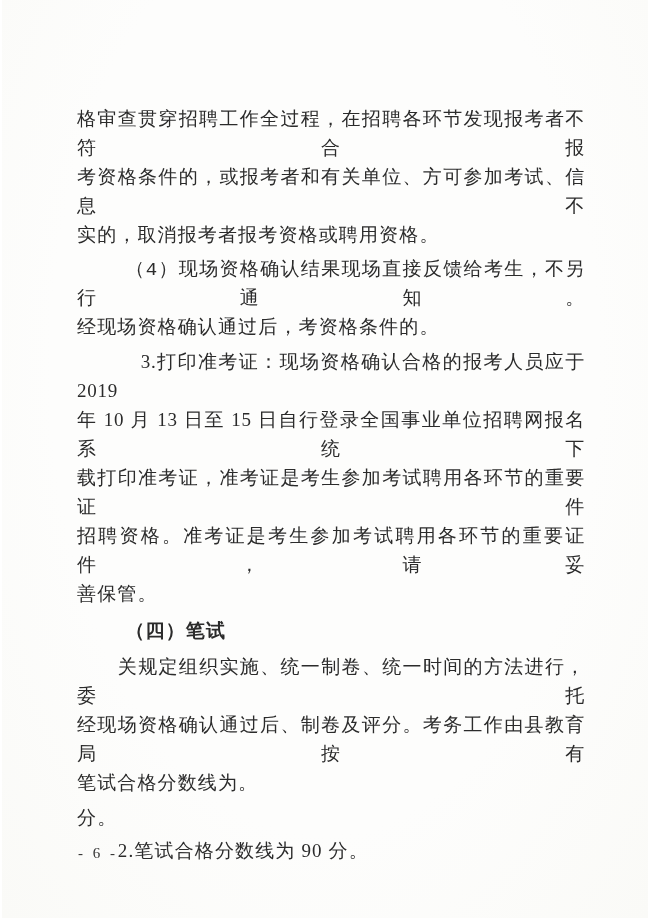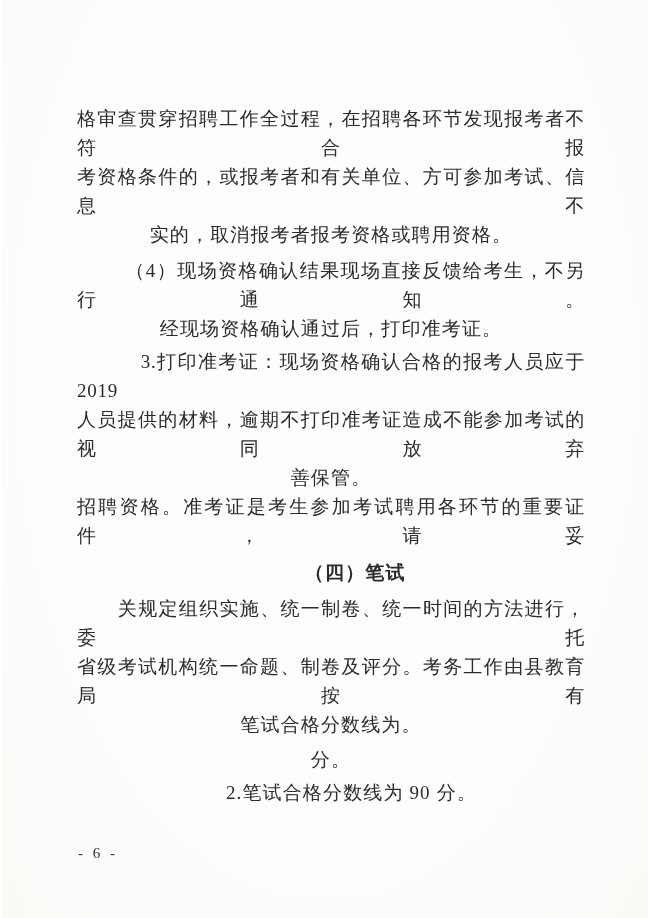--- a/index.html
+++ b/index.html
@@ -37,21 +37,21 @@
     line-height: 29px;
     letter-spacing: 0.04em;
     white-space: normal;
   }
   .line.full {
     text-align: justify;
     text-align-last: justify;
     text-justify: inter-character;
   }
   .line.end {
-    text-align: center;
+    text-align: left;
     letter-spacing: 0.06em;
   }
   
   .ind0 { text-indent: 0; }
   .ind2 { text-indent: 2.15em; }
   .ind2l { text-indent: 2.55em; }
   .ind3 { text-indent: 3.35em; }
   .pageno {
     position: absolute;
     left: 76px;
@@ -66,39 +66,40 @@
 
 <div class="page">
   <div class="textbody">
 
     <p class="block">
       <span class="line full ind0">格审查贯穿招聘工作全过程，在招聘各环节发现报考者不符合报</span>
       <span class="line full">考资格条件的，或报考者和有关单位、方可参加考试、信息不</span>
       <span class="line end">实的，取消报考者报考资格或聘用资格。</span>
     </p>
 
-    <p class="block" style="margin-top:7px;">
+    <p class="block" style="margin-top:7px;font-family:Liberation Mono, monospace;">
       <span class="line full ind2l">（4）现场资格确认结果现场直接反馈给考生，不另行通知。</span>
-      <span class="line end">经现场资格确认通过后，打印准考证。</span>
+      <span class="line end">经现场资格确认通过后，考资格条件的。</span>
     </p>
 
     <p class="block">
       <span class="line full ind3">3.打印准考证：现场资格确认合格的报考人员应于 2019</span>
-      <span class="line full">人员提供的材料，逾期不打印准考证造成不能参加考试的视同放弃</span>
+      <span class="line full">年 10 月 13 日至 15 日自行登录全国事业单位招聘网报名系统下</span>
+      <span class="line full">载打印准考证，准考证是考生参加考试聘用各环节的重要证件</span>
+      <span class="line full">招聘资格。准考证是考生参加考试聘用各环节的重要证件，请妥</span>
       <span class="line end">善保管。</span>
-      <span class="line full">招聘资格。准考证是考生参加考试聘用各环节的重要证件，请妥</span>
     </p>
 
     <p class="block heading">
       <span class="line end ind2l">（四）笔试</span>
     </p>
 
     <p class="block">
       <span class="line full ind2">关规定组织实施、统一制卷、统一时间的方法进行，委托</span>
-      <span class="line full">省级考试机构统一命题、制卷及评分。考务工作由县教育局按有</span>
+      <span class="line full">经现场资格确认通过后、制卷及评分。考务工作由县教育局按有</span>
       <span class="line end">笔试合格分数线为。</span>
     </p>
 
     <p class="block" style="margin-top:6px;">
       <span class="line end">分。</span>
     </p>
 
     <p class="block" style="margin-top:2px;">
       <span class="line end ind2">2.笔试合格分数线为 90 分。</span>
     </p>

